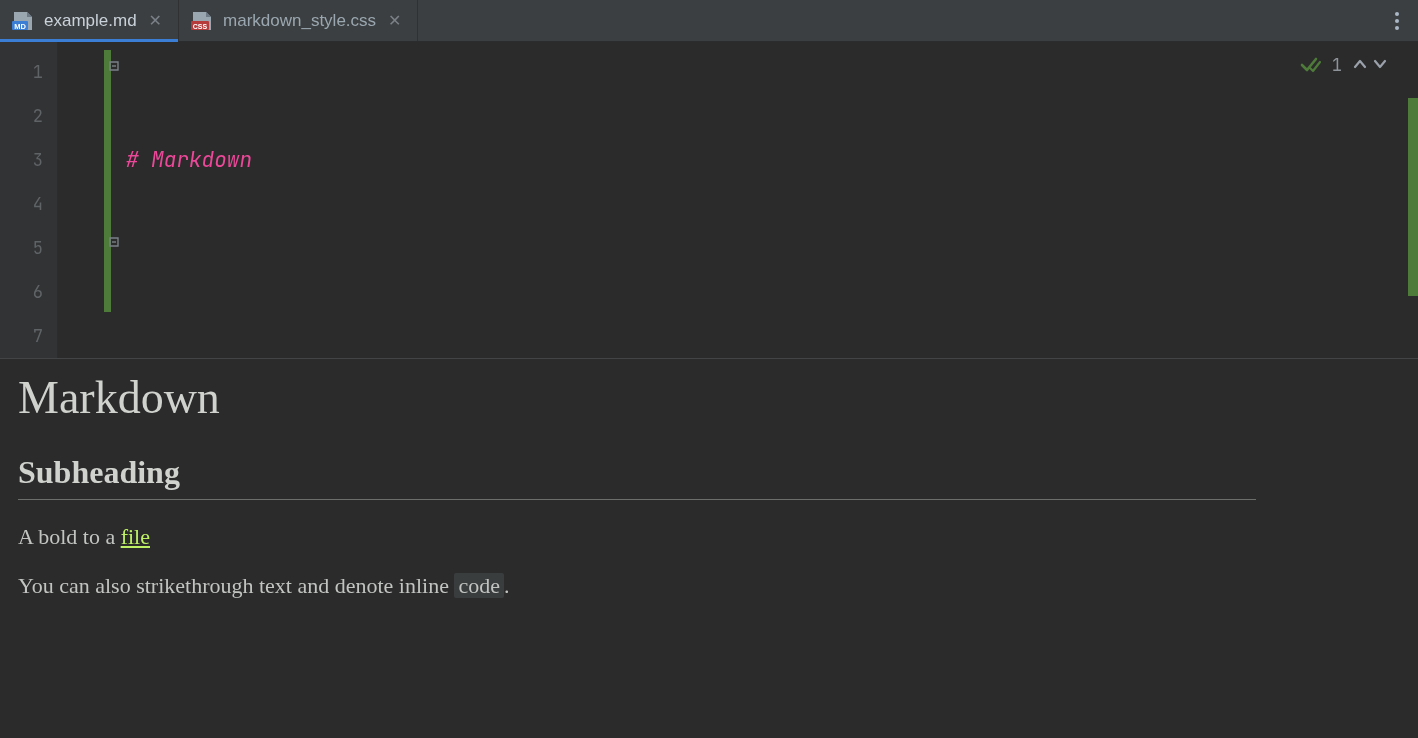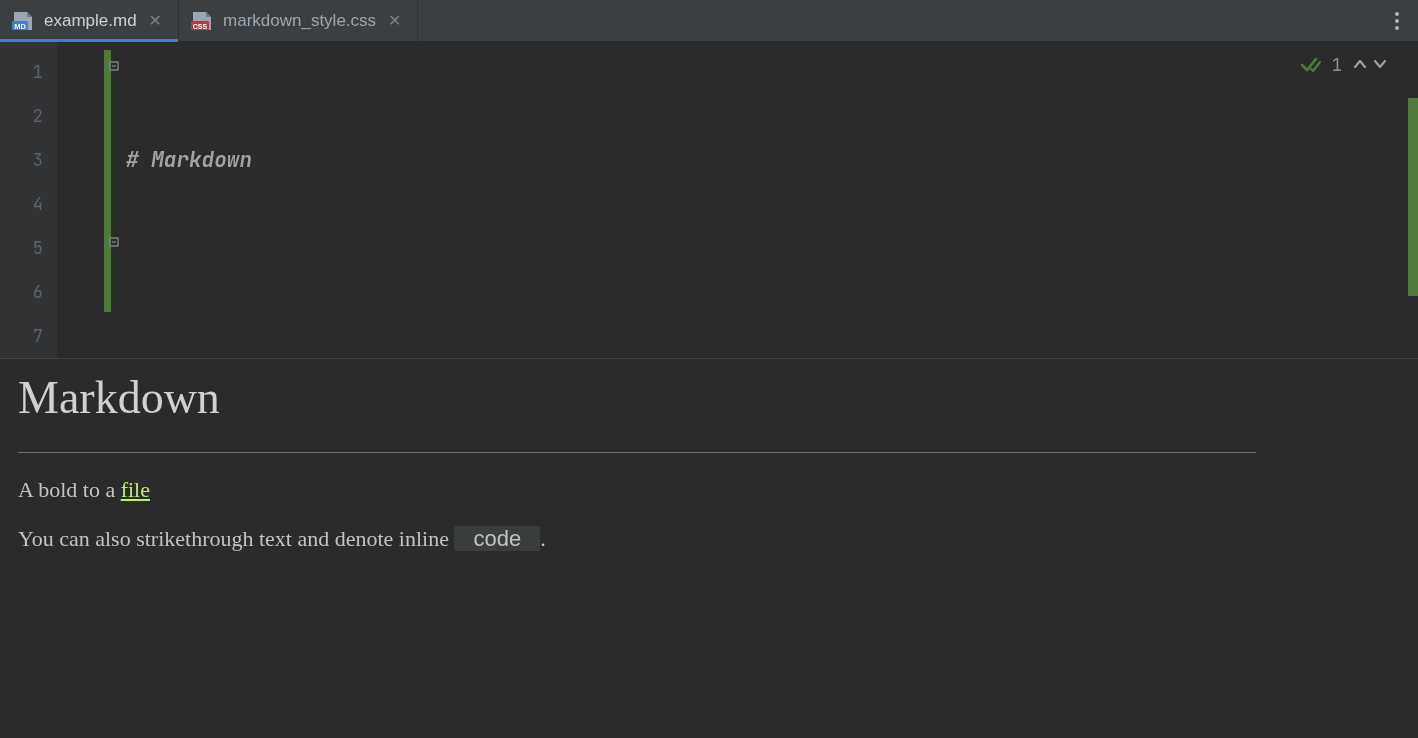--- a/index.html
+++ b/index.html
@@ -112,21 +112,21 @@
   .code {
     flex: 1;
     padding-top: 8px;
     font-size: 21px;
     line-height: 44px;
     white-space: pre;
     color: #a9b7c6;
     position: relative;
   }
   .code .row { height:44px; }
-  .tok-head    { color: #a3a3a3; font-style: italic; font-weight: bold; }
+  .tok-head    { color: #ec4899; font-style: italic; }
   .tok-mark    { color: #ce8d59; }
   .tok-italic  { color: #a9b7c6; font-style: italic; }
 
   .inspection {
     position: absolute;
     top: 12px;
     right: 30px;
     display: flex;
     align-items: center;
     gap: 10px;
@@ -179,23 +179,23 @@
     width: 1238px;
   }
   .preview p {
     font-size: 22px;
     line-height: 1.4;
     color: #c1c4c0;
     margin: 10px 0 18px 0;
   }
   .preview a { color: #bef264; text-decoration: underline; }
   .preview code {
-    font-family: Liberation Sans, sans-serif;
+    font-family: Liberation Serif, serif;
     background: #3a3d3e;
-    padding: 0 19px;
+    padding: 0 4px;
     border-radius: 2px;
     color: #c0c3bf;
   }
   .preview b { color:#d6d9d4; }
   .preview i { }
   .preview .bi { font-weight:700; font-style: italic; }
 </style>
 </head>
 <body>
 
@@ -289,20 +289,21 @@
       </span>
     </span>
   </div>
   <div class="editor-scroll-track">
     <div class="editor-scroll-marker"></div>
   </div>
 </div>
 
 <div class="preview">
   <h1>Markdown</h1>
+  <h2>Subheading</h2>
   <hr>
   <p>
     <span>A bold to a </span><a href="#">file</a>
   </p>
   <p>
     <span>You can also strikethrough text and denote inline </span><code>code</code><span>.</span>
   </p>
 </div>
 
 </body></html>

